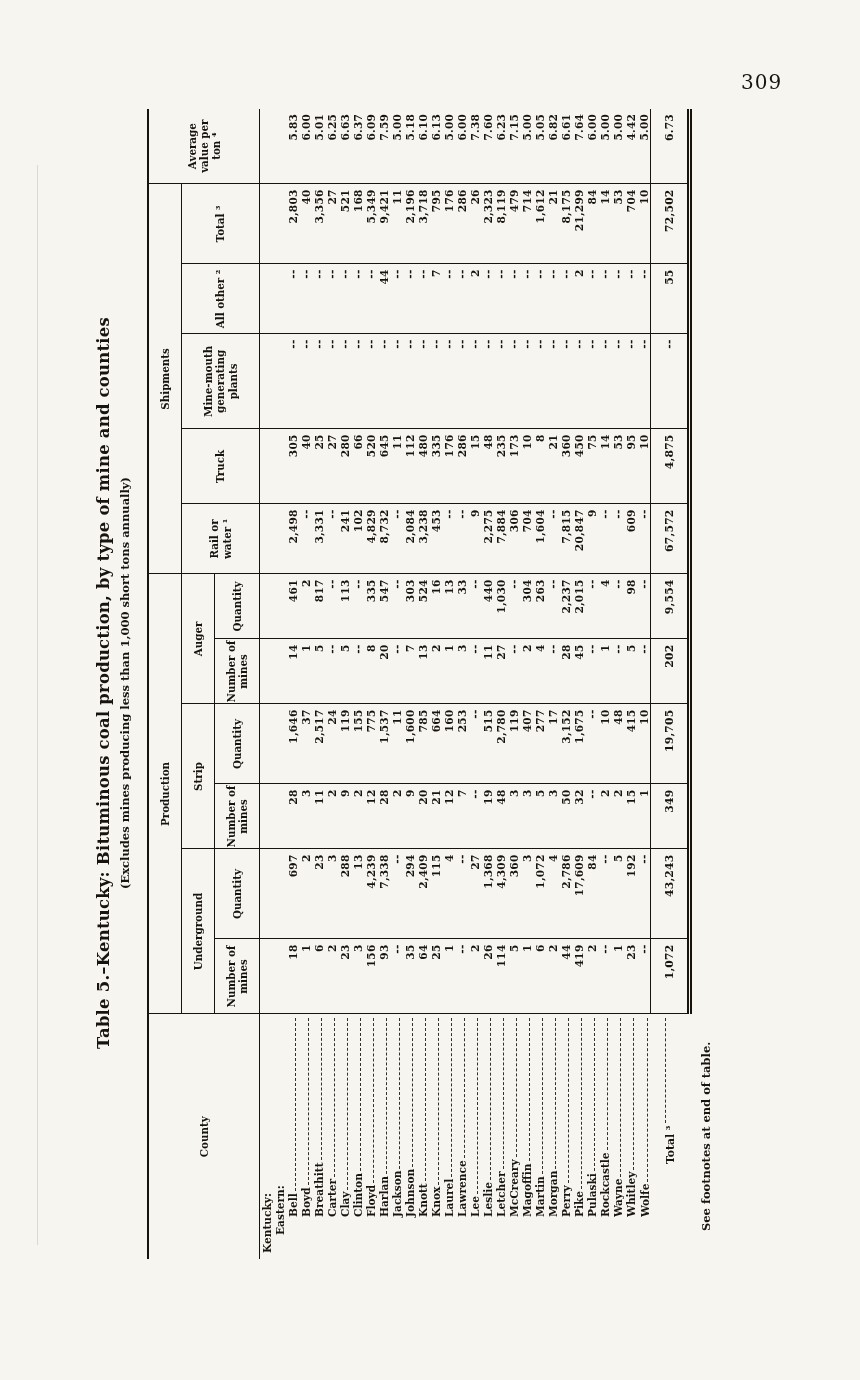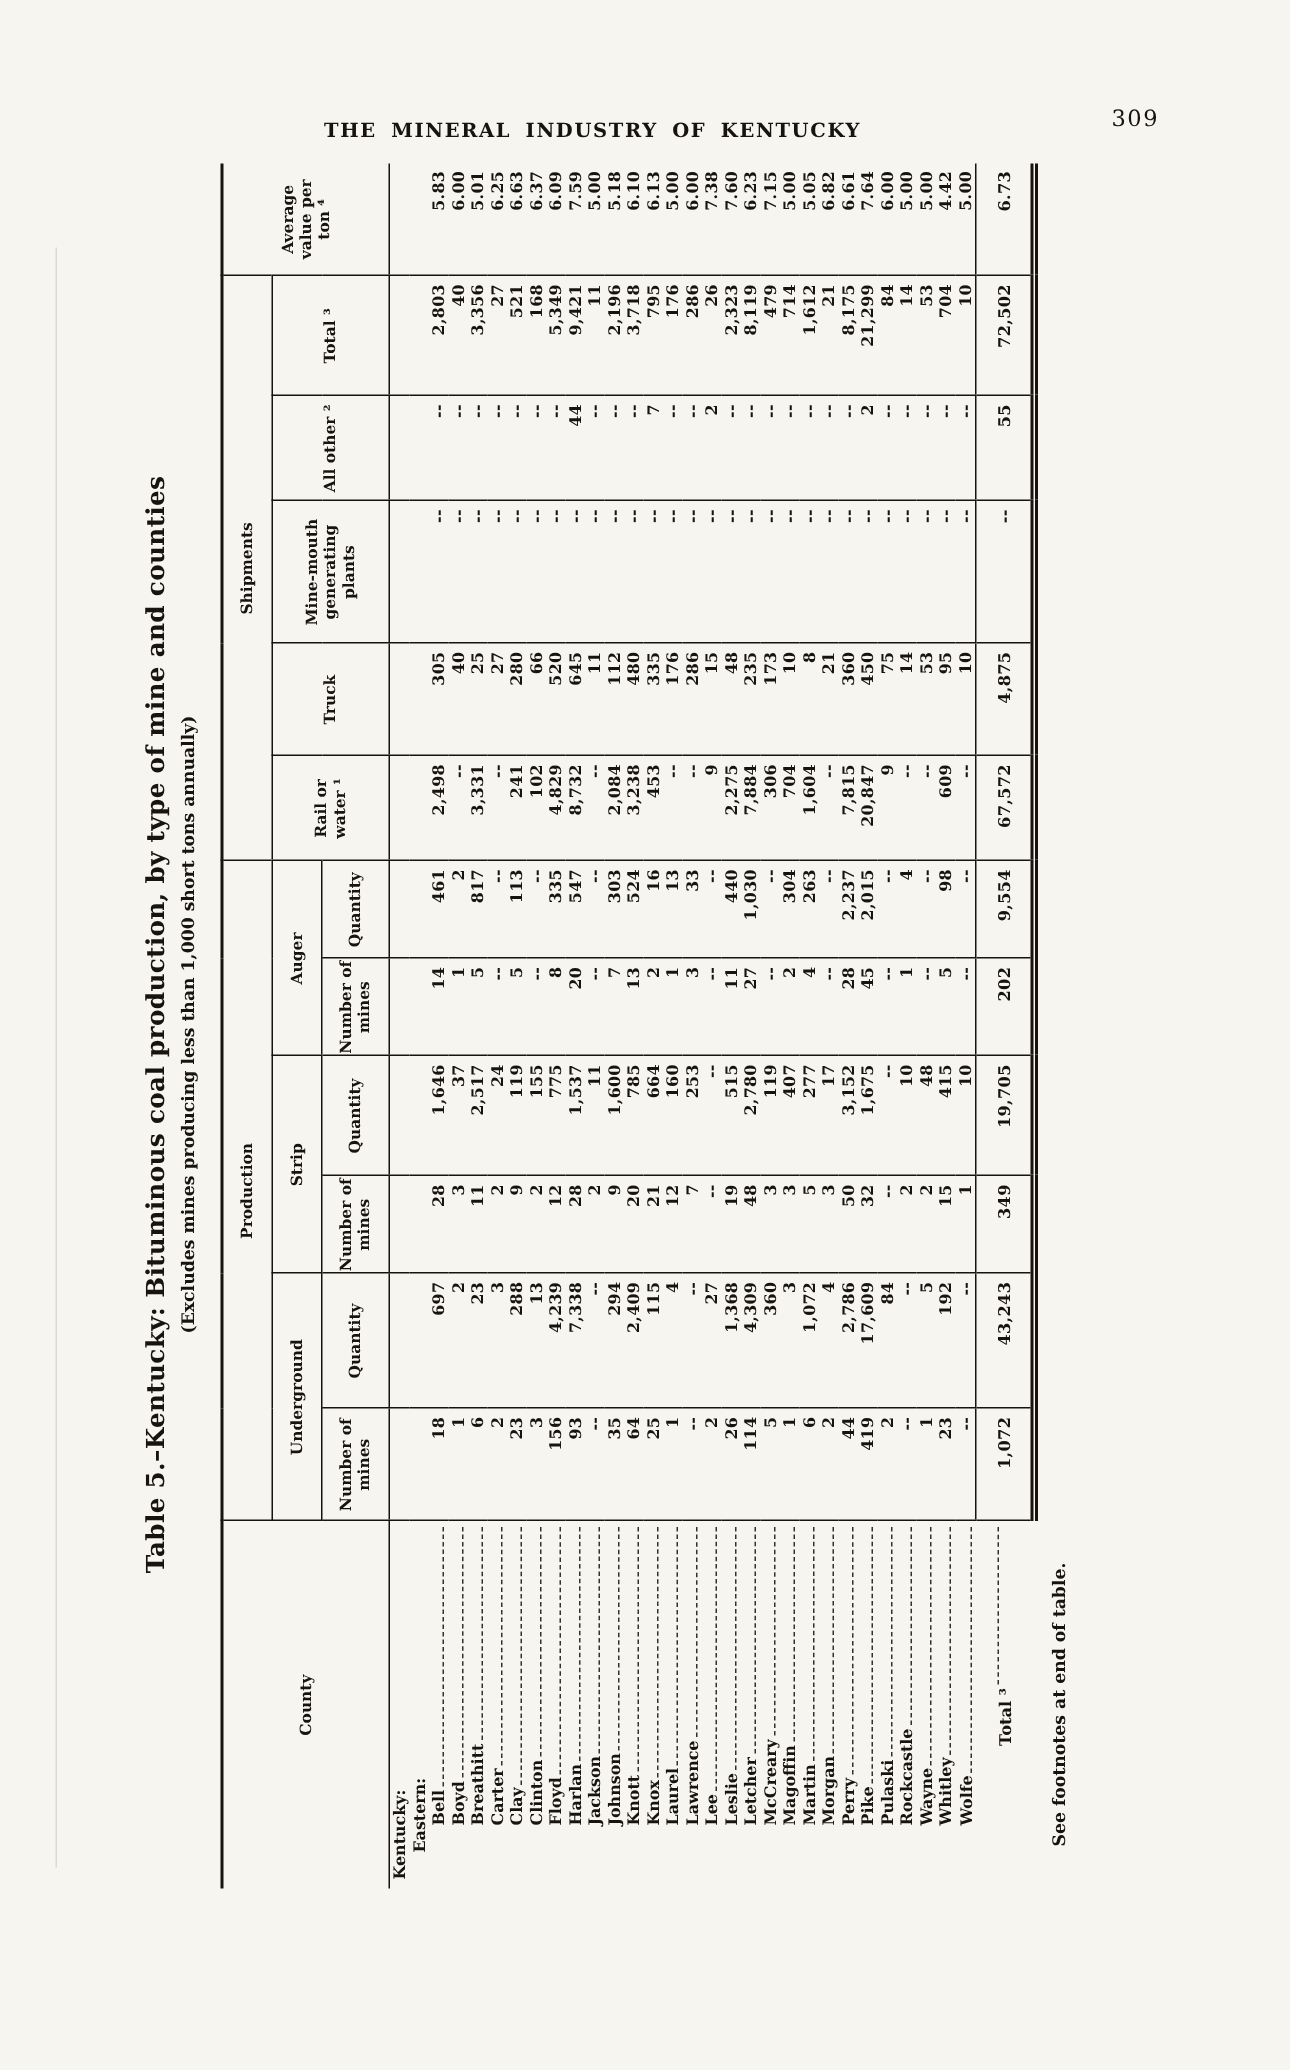--- a/index.html
+++ b/index.html
@@ -7,21 +7,21 @@
     position:relative; width:860px; height:1380px;
     background:#f7f5ef; overflow:hidden;
     font-family:"DejaVu Serif", serif; color:#17130d;
   }
   .gutter-line { position:absolute; left:37px; top:165px; width:1px; height:1080px; background:#cfc9b9; opacity:.65; }
 
   .running-title {
     position:absolute; left:216px; top:80px;
     font-size:13px; font-weight:700; letter-spacing:1.1px; word-spacing:4px; white-space:nowrap;
   }
-  .page-number { position:absolute; left:741px; top:70px; font-size:15px; letter-spacing:1px; }
+  .page-number { position:absolute; left:741px; top:70px; font-size:20px; letter-spacing:1px; }
 
   
   .rot {
     position:absolute; left:86px; top:1259px; width:1152px; height:632px;
     transform:rotate(-90deg); transform-origin:0 0;
   }
   .t-title { margin-top:8px; text-align:center; font-size:16.5px; font-weight:700; letter-spacing:.2px; white-space:nowrap; }
   .t-sub   { margin-top:5px; text-align:center; font-size:11.5px; font-weight:700; }
 
   table { border-collapse:collapse; table-layout:fixed; width:1150px; margin-top:15px;
@@ -53,21 +53,20 @@
   tfoot td.stub .lead { margin-bottom:11px; }
 
   .t-foot { margin-top:7px; margin-left:28px; font-size:11.5px; font-weight:700; }
 </style>
 </head>
 <body>
 
 <div class="page">
   <div class="gutter-line"></div>
 
-  <div class="running-title">THE MINERAL INDUSTRY OF KENTUCKY</div>
   <div class="page-number">309</div>
 
   <div class="rot">
     <div class="t-title">Table 5.–Kentucky:  Bituminous coal production, by type of mine and counties</div>
     <div class="t-sub">(Excludes mines producing less than 1,000 short tons annually)</div>
 
     <table>
       <colgroup>
         <col style="width:245px">
           <col style="width:75px">

